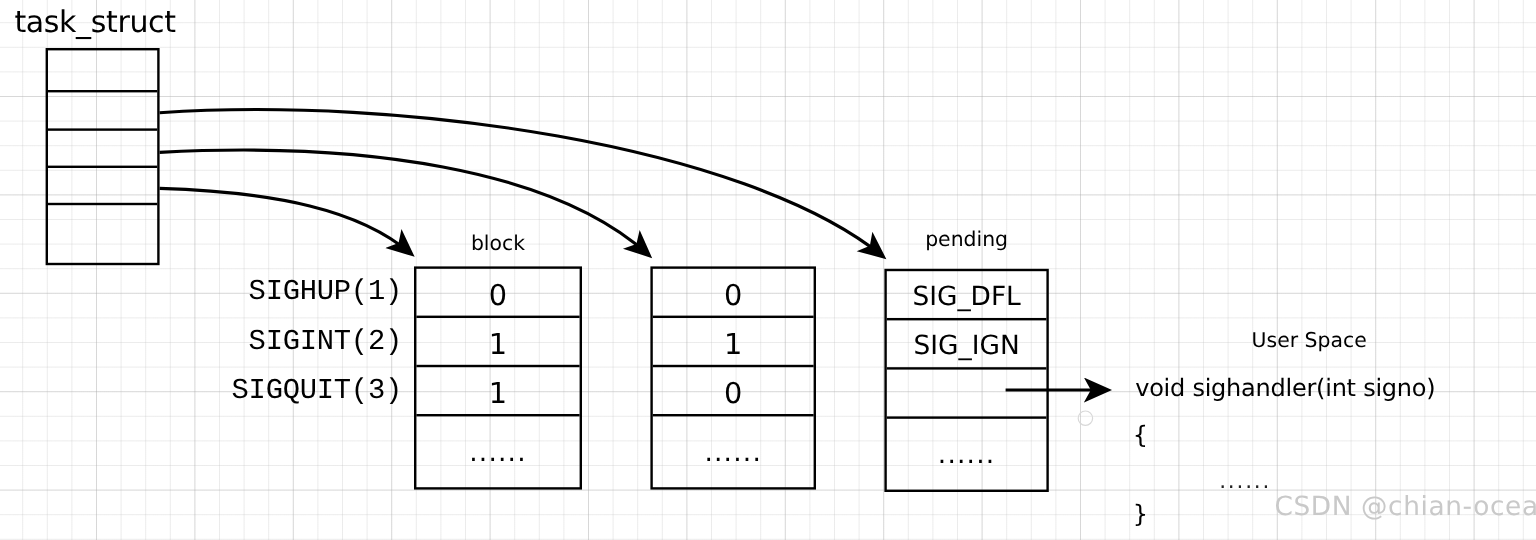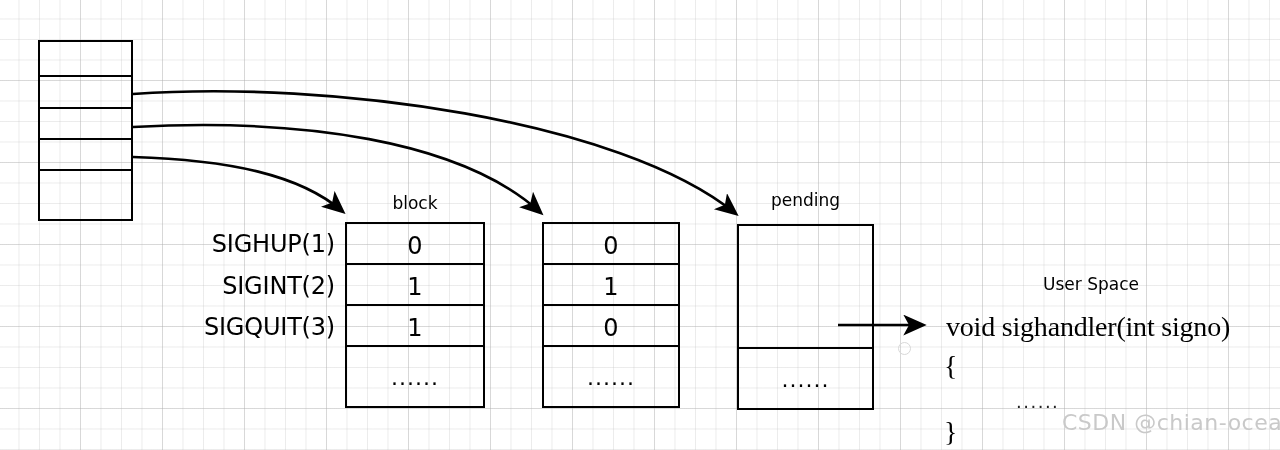--- a/index.html
+++ b/index.html
@@ -47,42 +47,42 @@
     letter-spacing: -0.3px;
   }
   .col-header {
     font-size: 17px;
     text-align: center;
   }
   .sig-label {
     font-size: 24px;
     text-align: right;
     letter-spacing: -0.2px;
+    font-family: Liberation Mono, monospace;
   }
   .cell-text {
     position: absolute;
     left: 0;
     width: 100%;
     text-align: center;
     font-size: 24px;
     color: #000;
     line-height: 1;
     white-space: nowrap;
   }
   .cell-text.small-dots {
     font-size: 22px;
     letter-spacing: 1px;
   }
   .cell-text.handler-txt {
     font-size: 22px;
   }
   .code-lbl {
-    font-size: 28px;
+    font-size: 20px;
     letter-spacing: -0.2px;
-    font-family: Liberation Serif, serif;
   }
   .userspace-lbl {
     font-size: 17px;
   }
   .dots-lbl {
     font-size: 18px;
     color: #222;
     letter-spacing: 1.5px;
   }
   .watermark {
@@ -129,20 +129,21 @@
 
     <path d="M133,94 C 330,80 620,120 735,213" fill="none" stroke="#000" stroke-width="2.6" marker-end="url(#ah)"></path>
 
     <path d="M133,127 C 300,118 460,140 540,212" fill="none" stroke="#000" stroke-width="2.6" marker-end="url(#ah)"></path>
 
     <path d="M133,157 C 230,160 300,175 342,211" fill="none" stroke="#000" stroke-width="2.6" marker-end="url(#ah)"></path>
 
     <path d="M838,325 L 922,325" fill="none" stroke="#000" stroke-width="2.6" marker-end="url(#ah)"></path>
   </svg>
 
+  <div class="lbl title-lbl" style="left:12px; top:6px;">task_struct</div>
 
   <div class="tbl" style="left:38px; top:40px; width:95px; height:181px;">
     <div class="row" style="top:0px; height:35px;"></div>
     <div class="row" style="top:35px; height:32px;"></div>
     <div class="row" style="top:67px; height:31px;"></div>
     <div class="row" style="top:98px; height:31px;"></div>
     <div class="row last" style="top:129px; height:47px;"></div>
   </div>
 
   <div class="lbl sig-label" style="left:135px; top:232px; width:200px;">SIGHUP(1)</div>
@@ -175,20 +176,26 @@
     <div class="row" style="top:82px; height:41px;">
       <div class="cell-text" style="top:10px;">0</div>
     </div>
     <div class="row last" style="top:123px; height:58px;">
       <div class="cell-text small-dots" style="top:20px;">......</div>
     </div>
   </div>
 
   <div class="lbl col-header" style="left:737px; top:192px; width:137px;">pending</div>
   <div class="tbl" style="left:737px; top:224px; width:137px; height:186px;">
+    <div class="row" style="top:0px; height:41px;">
+      <div class="cell-text handler-txt" style="top:11px;">SIG_DFL</div>
+    </div>
+    <div class="row" style="top:41px; height:41px;">
+      <div class="cell-text handler-txt" style="top:11px;">SIG_IGN</div>
+    </div>
     <div class="row" style="top:82px; height:41px;">
       <div class="cell-text handler-txt" style="top:11px;"></div>
     </div>
     <div class="row last" style="top:123px; height:58px;">
       <div class="cell-text small-dots" style="top:20px;">......</div>
     </div>
   </div>
 
   <div class="dot-artifact" style="left:898px; top:342px;"></div>
 

